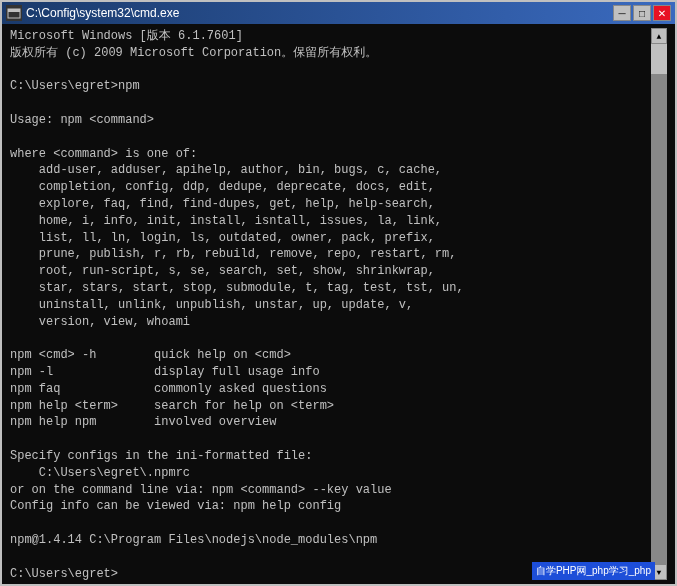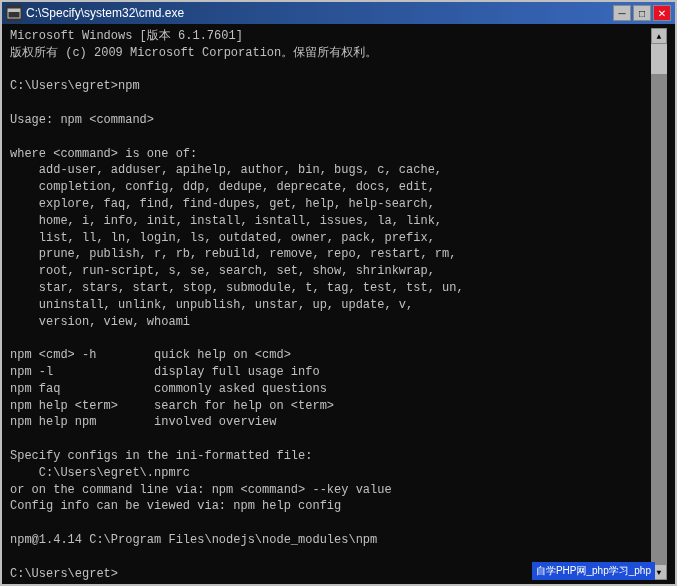--- a/index.html
+++ b/index.html
@@ -134,21 +134,21 @@
 
 <div class="window">
   <div class="title-bar">
     <div class="title-bar-left">
       <div class="title-icon">
         <svg width="14" height="14" viewBox="0 0 14 14">
           <rect x="1" y="3" width="12" height="9" fill="none" stroke="#c0c0c0" stroke-width="1"></rect>
           <rect x="1" y="3" width="12" height="3" fill="#c0c0c0"></rect>
         </svg>
       </div>
-      <span class="title-text">C:\Specify\system32\cmd.exe</span>
+      <span class="title-text">C:\Config\system32\cmd.exe</span>
     </div>
     <div class="title-buttons">
       <div class="title-btn">─</div>
       <div class="title-btn">□</div>
       <div class="title-btn close">✕</div>
     </div>
   </div>
   <div class="terminal-body">
     <div class="terminal-content" id="terminal-output"><span class="line">Microsoft Windows [版本 6.1.7601]</span><span class="line">版权所有 (c) 2009 Microsoft Corporation。保留所有权利。</span><span class="line">&nbsp;</span><span class="line">C:\Users\egret&gt;npm</span><span class="line">&nbsp;</span><span class="line">Usage: npm &lt;command&gt;</span><span class="line">&nbsp;</span><span class="line">where &lt;command&gt; is one of:</span><span class="line">    add-user, adduser, apihelp, author, bin, bugs, c, cache,</span><span class="line">    completion, config, ddp, dedupe, deprecate, docs, edit,</span><span class="line">    explore, faq, find, find-dupes, get, help, help-search,</span><span class="line">    home, i, info, init, install, isntall, issues, la, link,</span><span class="line">    list, ll, ln, login, ls, outdated, owner, pack, prefix,</span><span class="line">    prune, publish, r, rb, rebuild, remove, repo, restart, rm,</span><span class="line">    root, run-script, s, se, search, set, show, shrinkwrap,</span><span class="line">    star, stars, start, stop, submodule, t, tag, test, tst, un,</span><span class="line">    uninstall, unlink, unpublish, unstar, up, update, v,</span><span class="line">    version, view, whoami</span><span class="line">&nbsp;</span><span class="line">npm &lt;cmd&gt; -h        quick help on &lt;cmd&gt;</span><span class="line">npm -l              display full usage info</span><span class="line">npm faq             commonly asked questions</span><span class="line">npm help &lt;term&gt;     search for help on &lt;term&gt;</span><span class="line">npm help npm        involved overview</span><span class="line">&nbsp;</span><span class="line">Specify configs in the ini-formatted file:</span><span class="line">    C:\Users\egret\.npmrc</span><span class="line">or on the command line via: npm &lt;command&gt; --key value</span><span class="line">Config info can be viewed via: npm help config</span><span class="line">&nbsp;</span><span class="line">npm@1.4.14 C:\Program Files\nodejs\node_modules\npm</span><span class="line">&nbsp;</span><span class="line">C:\Users\egret&gt;</span></div>
     <div class="scrollbar">

